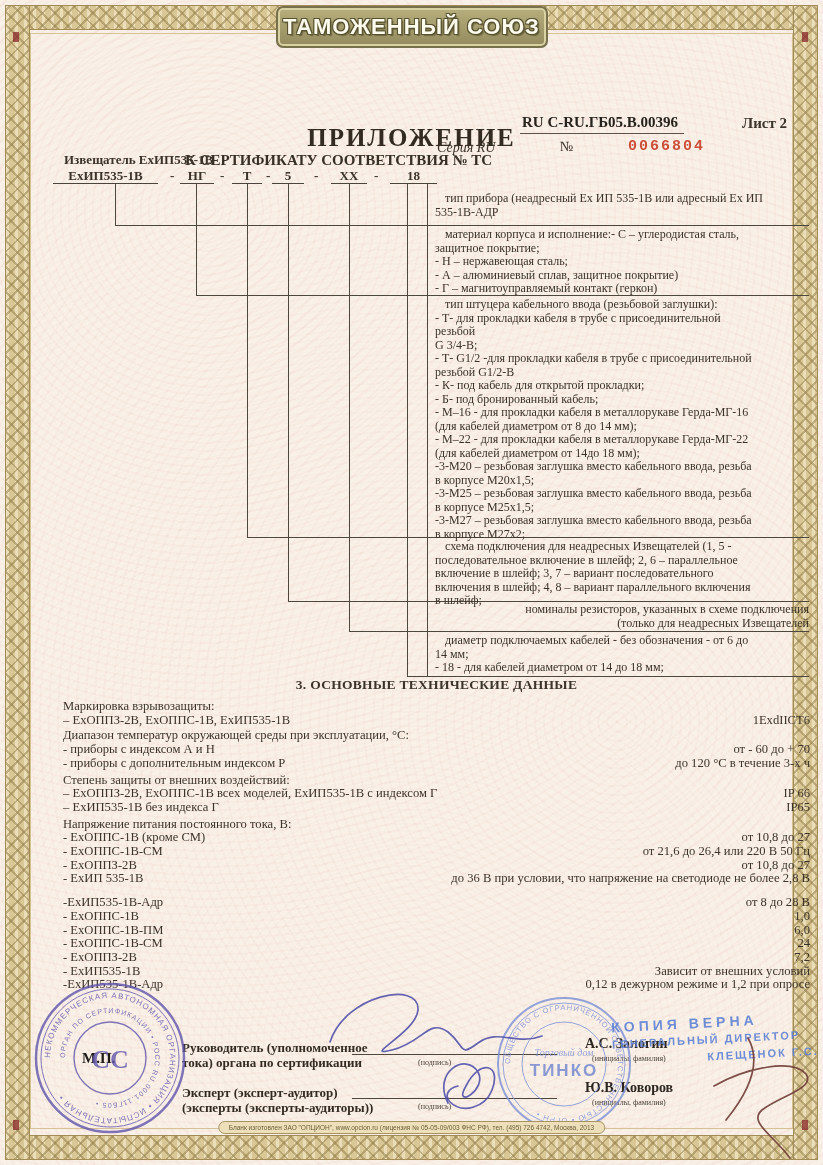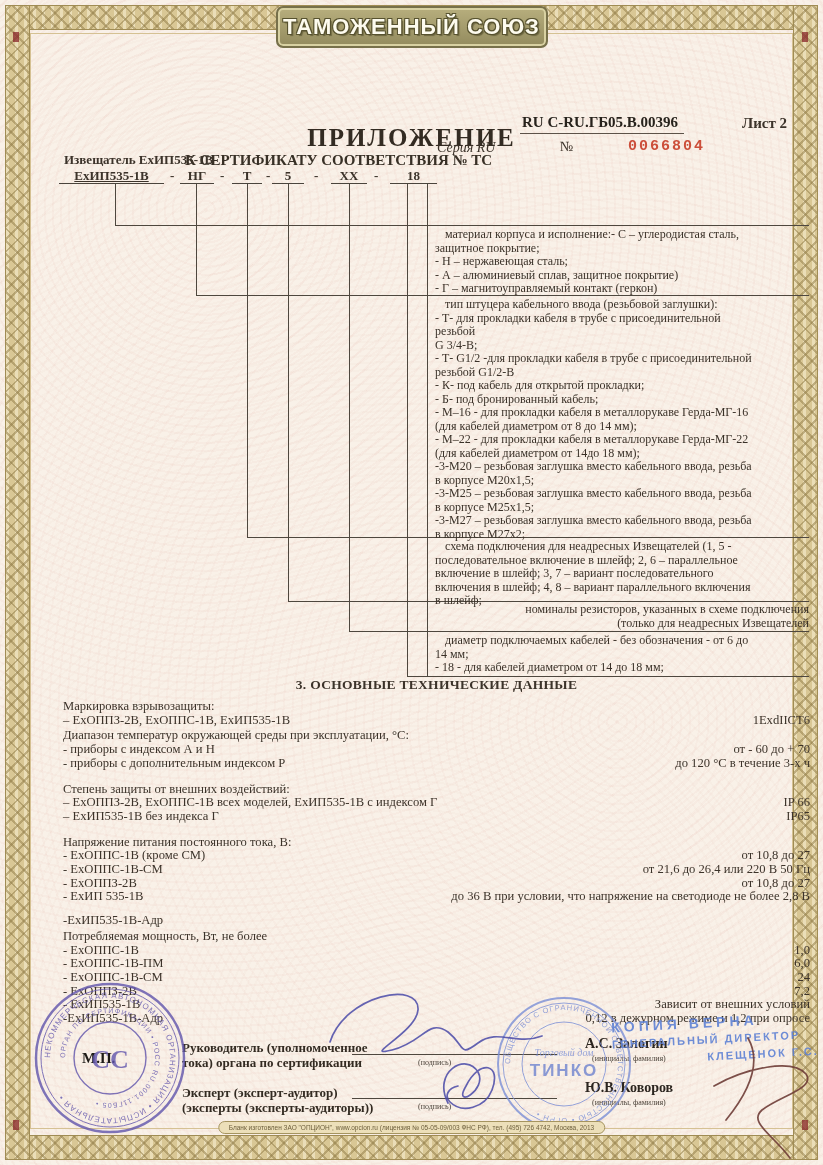--- a/index.html
+++ b/index.html
@@ -48,21 +48,21 @@
   .dash{position:absolute;top:168px;font-size:13px;font-weight:bold;}
   .dline{position:absolute;background:#4e473e;}
   .desc{position:absolute;left:435px;width:374px;font-size:12px;line-height:13.5px;
     white-space:pre-line;text-indent:10px;color:#3a3128;}
   
   .tech{position:absolute;left:63px;top:677px;width:747px;}
   .tech-title{text-align:center;font-size:13.5px;font-weight:bold;letter-spacing:.3px;margin-bottom:7px;}
   .trow{display:flex;font-size:12.6px;line-height:13.7px;}
   .trow .lbl{white-space:nowrap;}
   .trow .val{flex:1;text-align:right;white-space:nowrap;}
-  .g2{margin-top:2px;}.g3{margin-top:12px;}.g10{margin-top:10px;}
+  .g2{margin-top:2px;}.g3{margin-top:3px;}.g10{margin-top:10px;}
   
   .mp{position:absolute;left:82px;top:1050px;font-size:15px;font-weight:bold;color:#1d1a16;}
   .role{position:absolute;font-size:13px;font-weight:bold;line-height:15px;color:#332b22;}
   .sigline{position:absolute;width:205px;border-bottom:1px solid #4e473e;}
   .caption{position:absolute;font-size:8px;color:#4a4138;}
   .signer{position:absolute;font-size:14px;font-weight:bold;color:#2c2620;}
   
   .stamp-svg{position:absolute;pointer-events:none;}
   .copy-stamp{position:absolute;left:612px;top:1014px;width:210px;transform:rotate(-3deg);
     font-family:"Liberation Sans",sans-serif;font-weight:bold;color:#5b7fd4;opacity:.88;line-height:17px;}
@@ -97,21 +97,21 @@
   <div class="title">ПРИЛОЖЕНИЕ</div>
   <div class="subtitle">К СЕРТИФИКАТУ СООТВЕТСТВИЯ  № ТС</div>
   <div class="certnum">RU C-RU.ГБ05.В.00396</div>
   <div class="sheet">Лист 2</div>
   <div class="series">Серия  RU</div>
   <div class="serial-sym">№</div>
   <div class="serial">0066804</div>
 
   <div class="intro">Извещатель ЕхИП535-1В</div>
 
-  <div class="seg" style="left:59px;width:105px;text-decoration:underline;">ЕхИП535-1В</div>
+  <div class="seg" style="left:53px;width:105px;">ЕхИП535-1В</div>
   <div class="dash" style="left:170px;">-</div>
   <div class="seg" style="left:180px;width:34px;">НГ</div>
   <div class="dash" style="left:220px;">-</div>
   <div class="seg" style="left:232px;width:30px;">Т</div>
   <div class="dash" style="left:266px;">-</div>
   <div class="seg" style="left:272px;width:32px;">5</div>
   <div class="dash" style="left:314px;">-</div>
   <div class="seg" style="left:331px;width:36px;">ХХ</div>
   <div class="dash" style="left:374px;">-</div>
   <div class="seg" style="left:390px;width:47px;">18</div>
@@ -124,20 +124,22 @@
   <div class="dline" style="left:407px;top:184px;width:1px;height:492px;"></div>
   <div class="dline" style="left:427px;top:184px;width:1px;height:492px;"></div>
 
   <div class="dline" style="left:115px;top:225px;width:694px;height:1px;"></div>
   <div class="dline" style="left:196px;top:295px;width:613px;height:1px;"></div>
   <div class="dline" style="left:247px;top:537px;width:562px;height:1px;"></div>
   <div class="dline" style="left:288px;top:601px;width:521px;height:1px;"></div>
   <div class="dline" style="left:349px;top:631px;width:460px;height:1px;"></div>
   <div class="dline" style="left:407px;top:676px;width:402px;height:1px;"></div>
 
+  <div class="desc" style="top:192px;">тип прибора (неадресный Ех ИП 535-1В или адресный Ех ИП
+535-1В-АДР</div>
   <div class="desc" style="top:228px;">материал корпуса и исполнение:- С – углеродистая сталь,
 защитное покрытие;
 - Н – нержавеющая сталь;
 - А – алюминиевый сплав, защитное покрытие)
 - Г – магнитоуправляемый контакт (геркон)</div>
   <div class="desc" style="top:298px;">тип штуцера кабельного ввода (резьбовой заглушки):
 - Т- для прокладки кабеля в трубе с присоединительной
 резьбой
 G 3/4-В;
 - Т- G1/2 -для прокладки кабеля в трубе с присоединительной
@@ -214,24 +216,21 @@
     <div class="trow">
         <span class="lbl">- ЕхОППЗ-2В</span>
         <span class="val">от 10,8 до 27</span>
       </div>
     <div class="trow">
         <span class="lbl">- ЕхИП 535-1В</span>
         <span class="val">до 36 В при условии, что напряжение на светодиоде не более 2,8 В</span>
       </div>
     <div class="trow g10">
         <span class="lbl">-ЕхИП535-1В-Адр</span>
-      </div>
-    <div class="trow g2">
-        <span class="lbl">Потребляемая мощность, Вт, не более</span>
-        <span class="val"></span>
+        <span class="val">от 8 до 28 В</span>
       </div>
     <div class="trow">
         <span class="lbl">- ЕхОППС-1В</span>
         <span class="val">1,0</span>
       </div>
     <div class="trow">
         <span class="lbl">- ЕхОППС-1В-ПМ</span>
         <span class="val">6,0</span>
       </div>
     <div class="trow">

